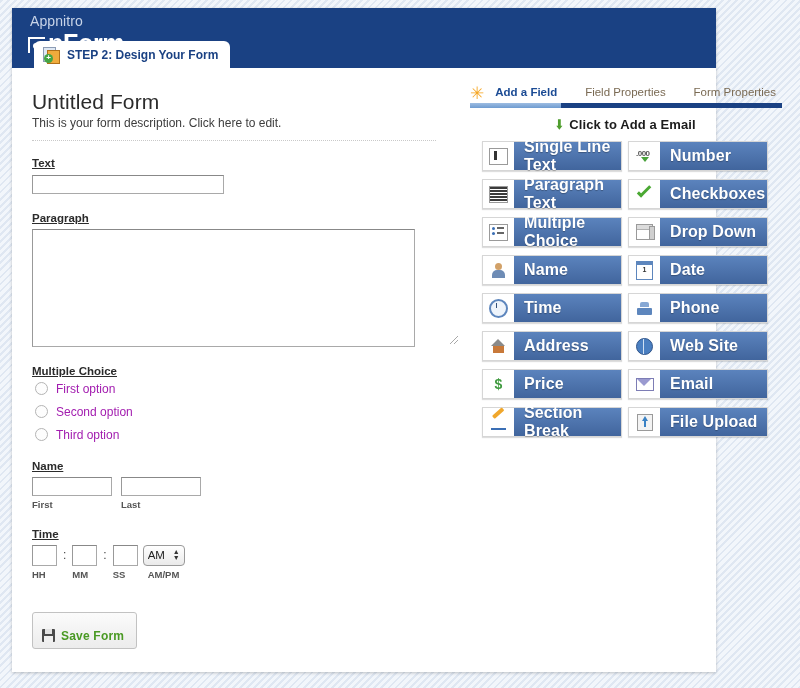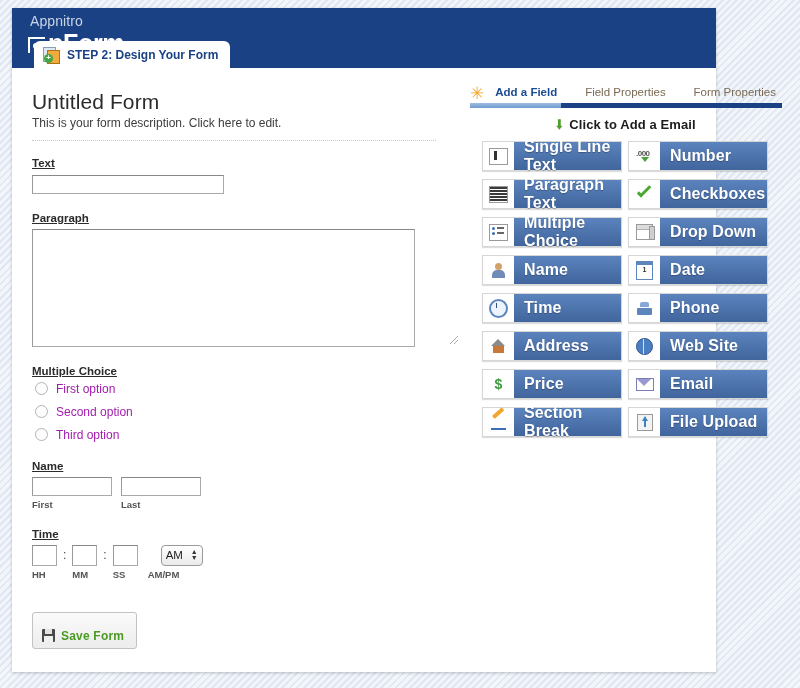--- a/index.html
+++ b/index.html
@@ -225,21 +225,21 @@
     -webkit-appearance: none; appearance: none;
     width: 42px; height: 21px;
     border: 1px solid #9a9a9a;
     border-radius: 4px;
     background: #f4f4f4;
     background-image: linear-gradient(#ffffff, #eaeaea);
     font-size: 11.5px;
     font-family: "Liberation Sans", sans-serif;
     color: #222;
     padding-left: 4px;
-    margin-left: 19px;
+    margin-left: 1px;
     box-sizing: border-box;
   }
   .ampm-wrap { position: relative; }
   .ampm-arrows {
     position: absolute;
     right: 5px; top: 4px;
     font-size: 7px; line-height: 6px;
     color: #333; pointer-events: none;
     text-align: center;
   }

